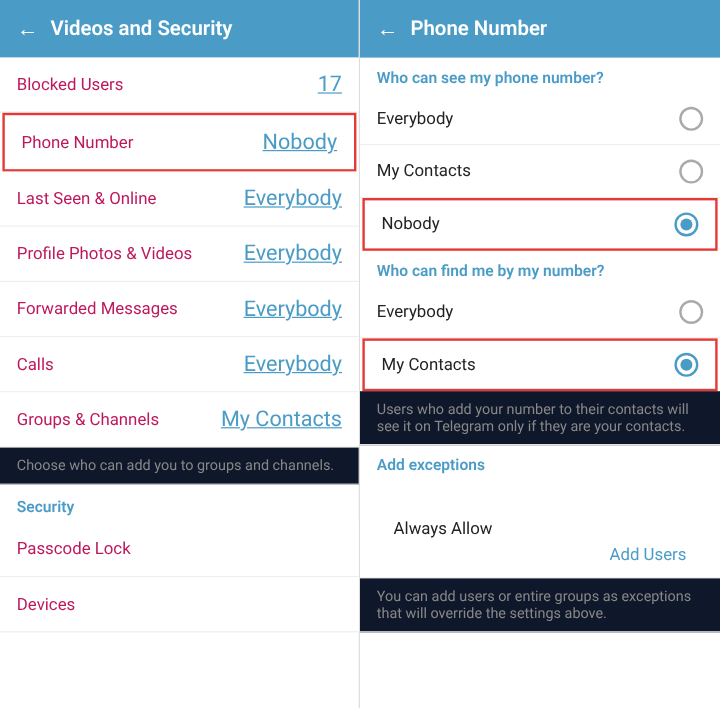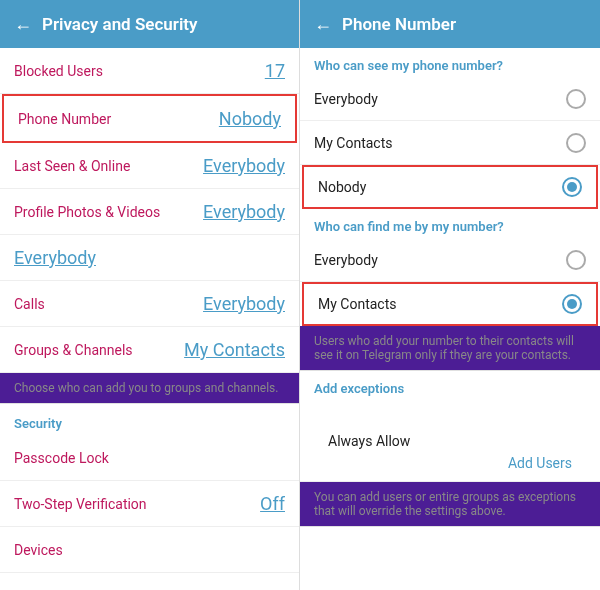--- a/index.html
+++ b/index.html
@@ -84,21 +84,21 @@
     }
 
     .row-value {
       font-size: 18px;
       color: #4a9cc7;
       text-decoration: underline;
     }
 
     
     .info-text {
-      background: #4c1d95;
+      background: #0f172a;
       padding: 8px 14px;
       font-size: 12px;
       color: #888;
       border-bottom: 1px solid #e0e0e0;
     }
 
     
     .rp-section-label {
       padding: 10px 14px 4px 14px;
       font-size: 13px;
@@ -171,21 +171,21 @@
       margin-top: 45px;
     }
   </style>
 </head>
 <body>
 
 <div class="left-panel">
 
   <div class="panel-header">
     <span class="back-arrow">←</span>
-    <span class="header-title">Privacy and Security</span>
+    <span class="header-title">Videos and Security</span>
   </div>
 
 
   <div class="settings-row">
     <span class="row-label">Blocked Users</span>
     <span class="row-value">17</span>
   </div>
 
   <div class="settings-row highlighted">
     <span class="row-label">Phone Number</span>
@@ -196,20 +196,21 @@
     <span class="row-label">Last Seen &amp; Online</span>
     <span class="row-value">Everybody</span>
   </div>
 
   <div class="settings-row">
     <span class="row-label">Profile Photos &amp; Videos</span>
     <span class="row-value">Everybody</span>
   </div>
 
   <div class="settings-row">
+    <span class="row-label">Forwarded Messages</span>
     <span class="row-value">Everybody</span>
   </div>
 
   <div class="settings-row">
     <span class="row-label">Calls</span>
     <span class="row-value">Everybody</span>
   </div>
 
   <div class="settings-row">
     <span class="row-label">Groups &amp; Channels</span>
@@ -218,24 +219,20 @@
 
   <div class="info-text">Choose who can add you to groups and channels.</div>
 
   <div class="section-label">Security</div>
 
   <div class="settings-row">
     <span class="row-label">Passcode Lock</span>
     <span class="row-value"></span>
   </div>
 
-  <div class="settings-row">
-    <span class="row-label">Two-Step Verification</span>
-    <span class="row-value">Off</span>
-  </div>
 
   <div class="settings-row">
     <span class="row-label">Devices</span>
     <span class="row-value"></span>
   </div>
 
 </div>
 
 <div class="right-panel">
 

